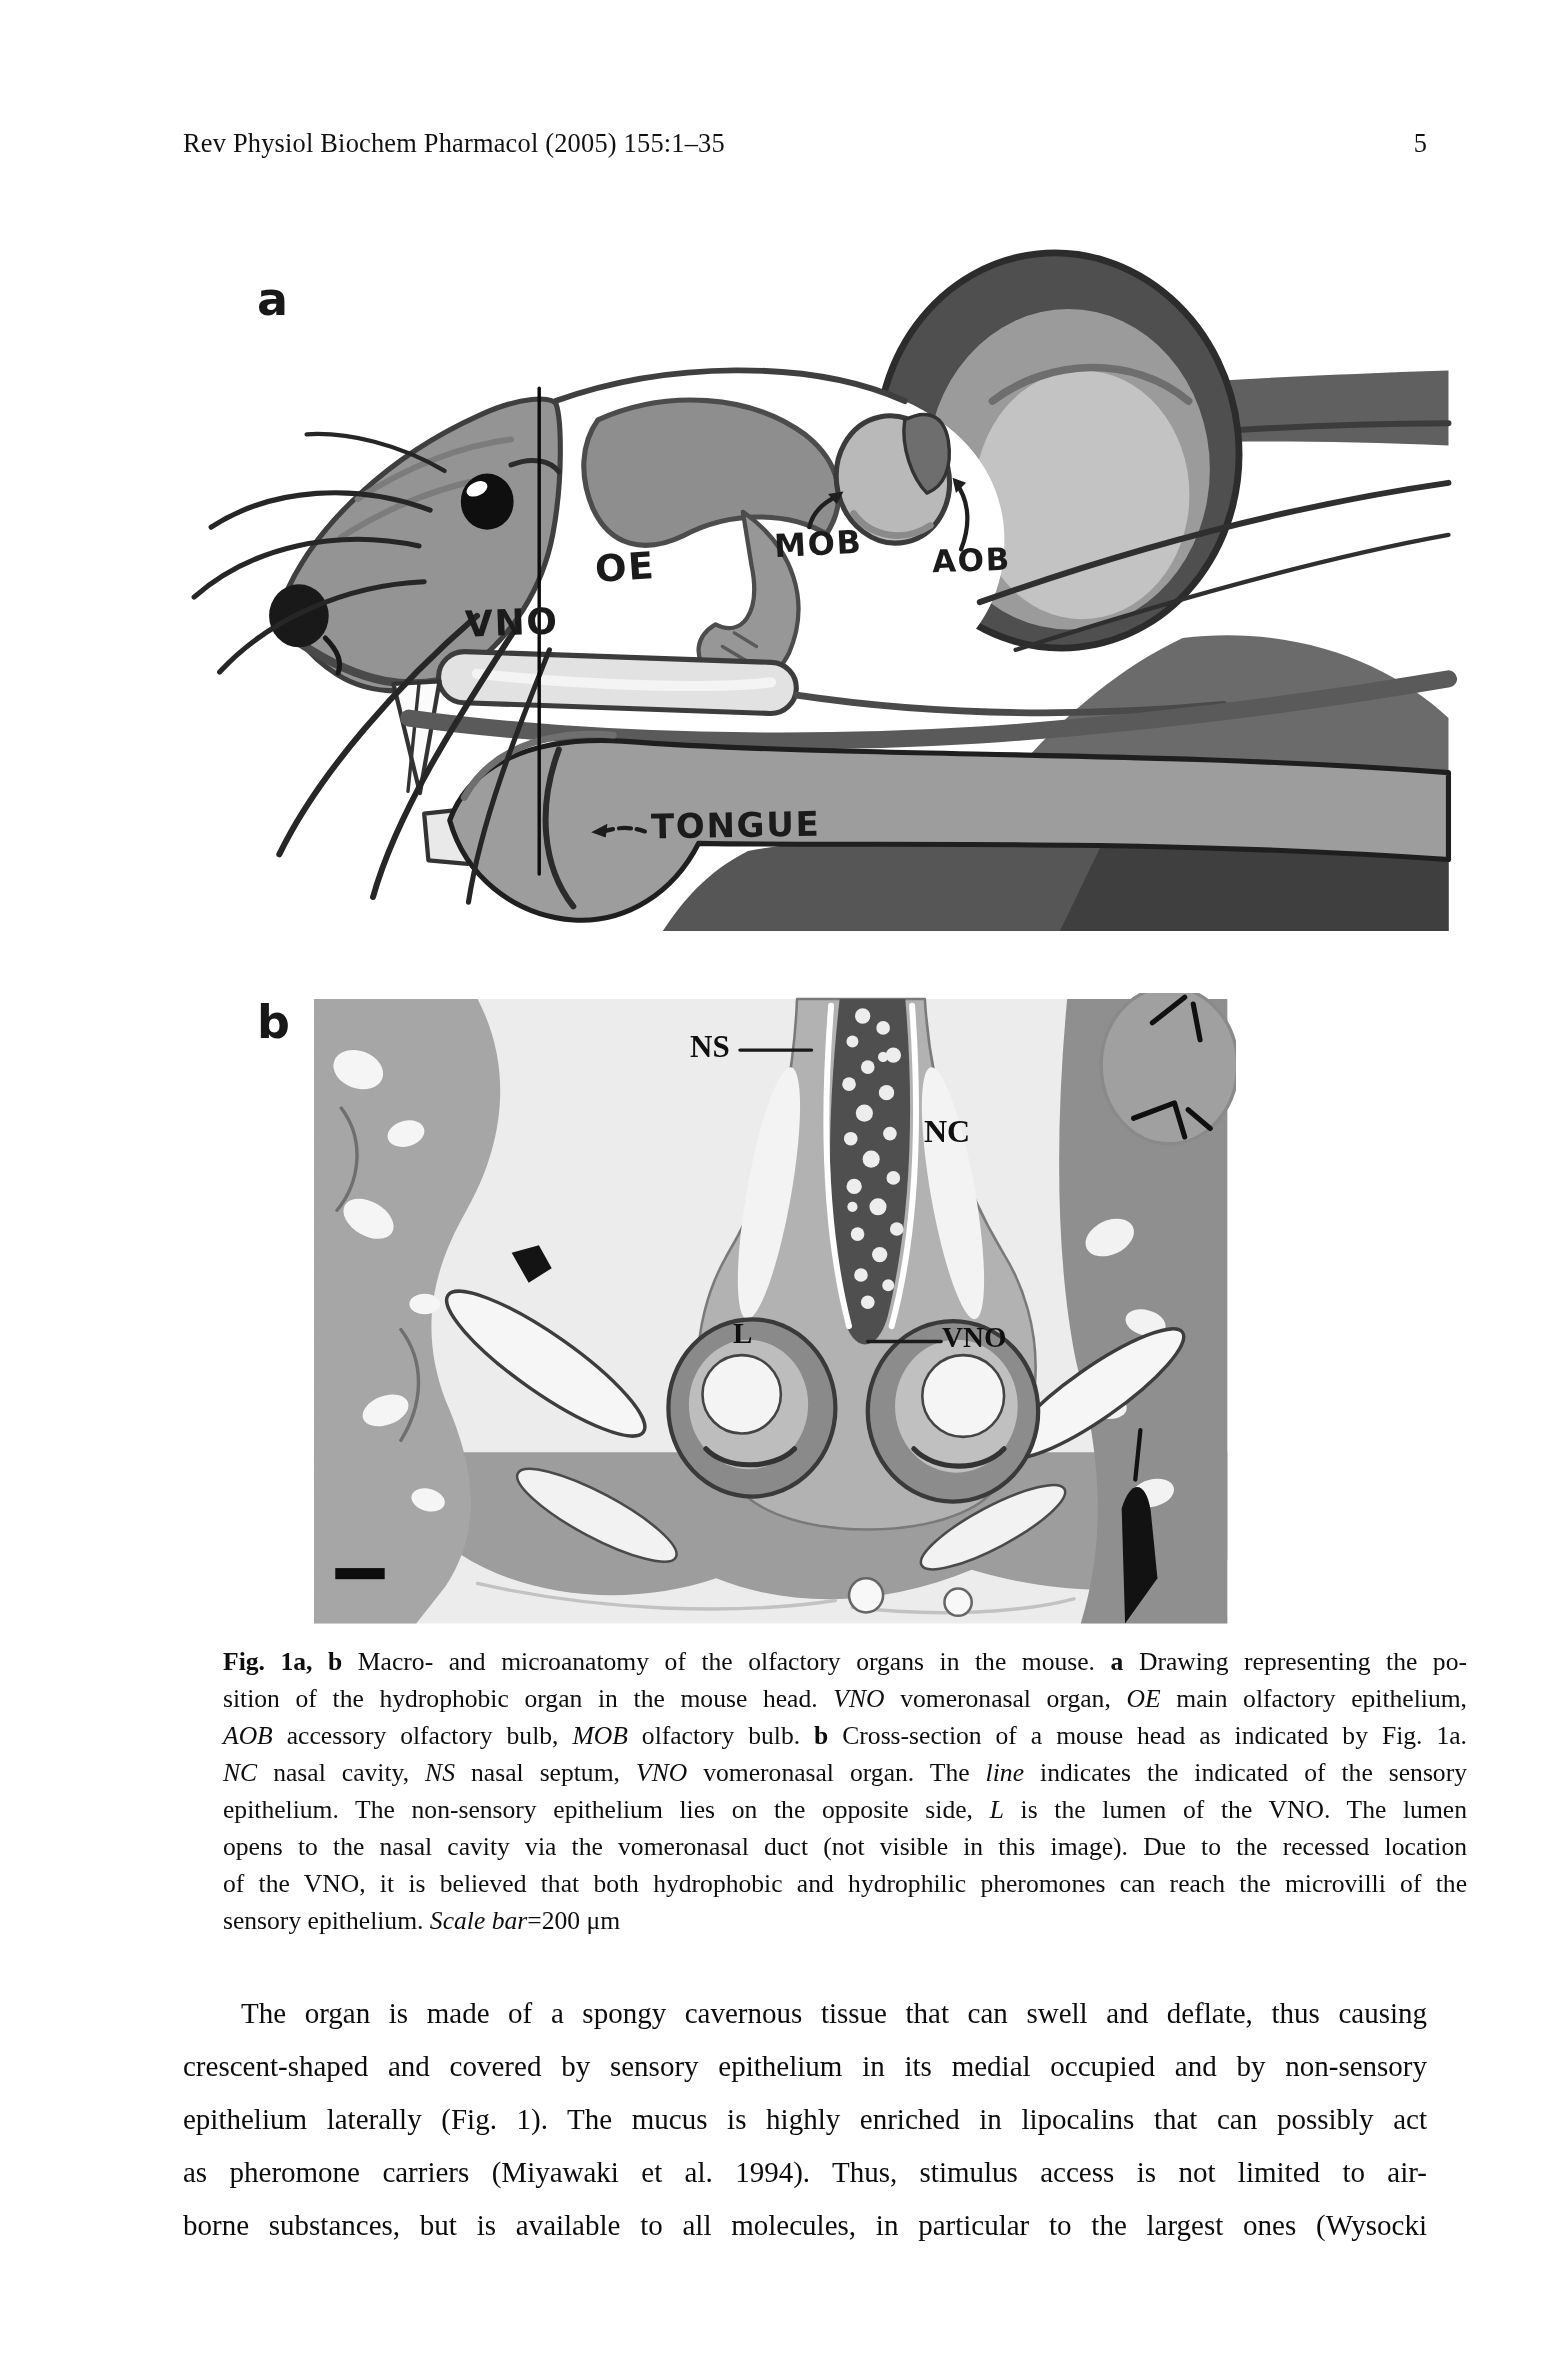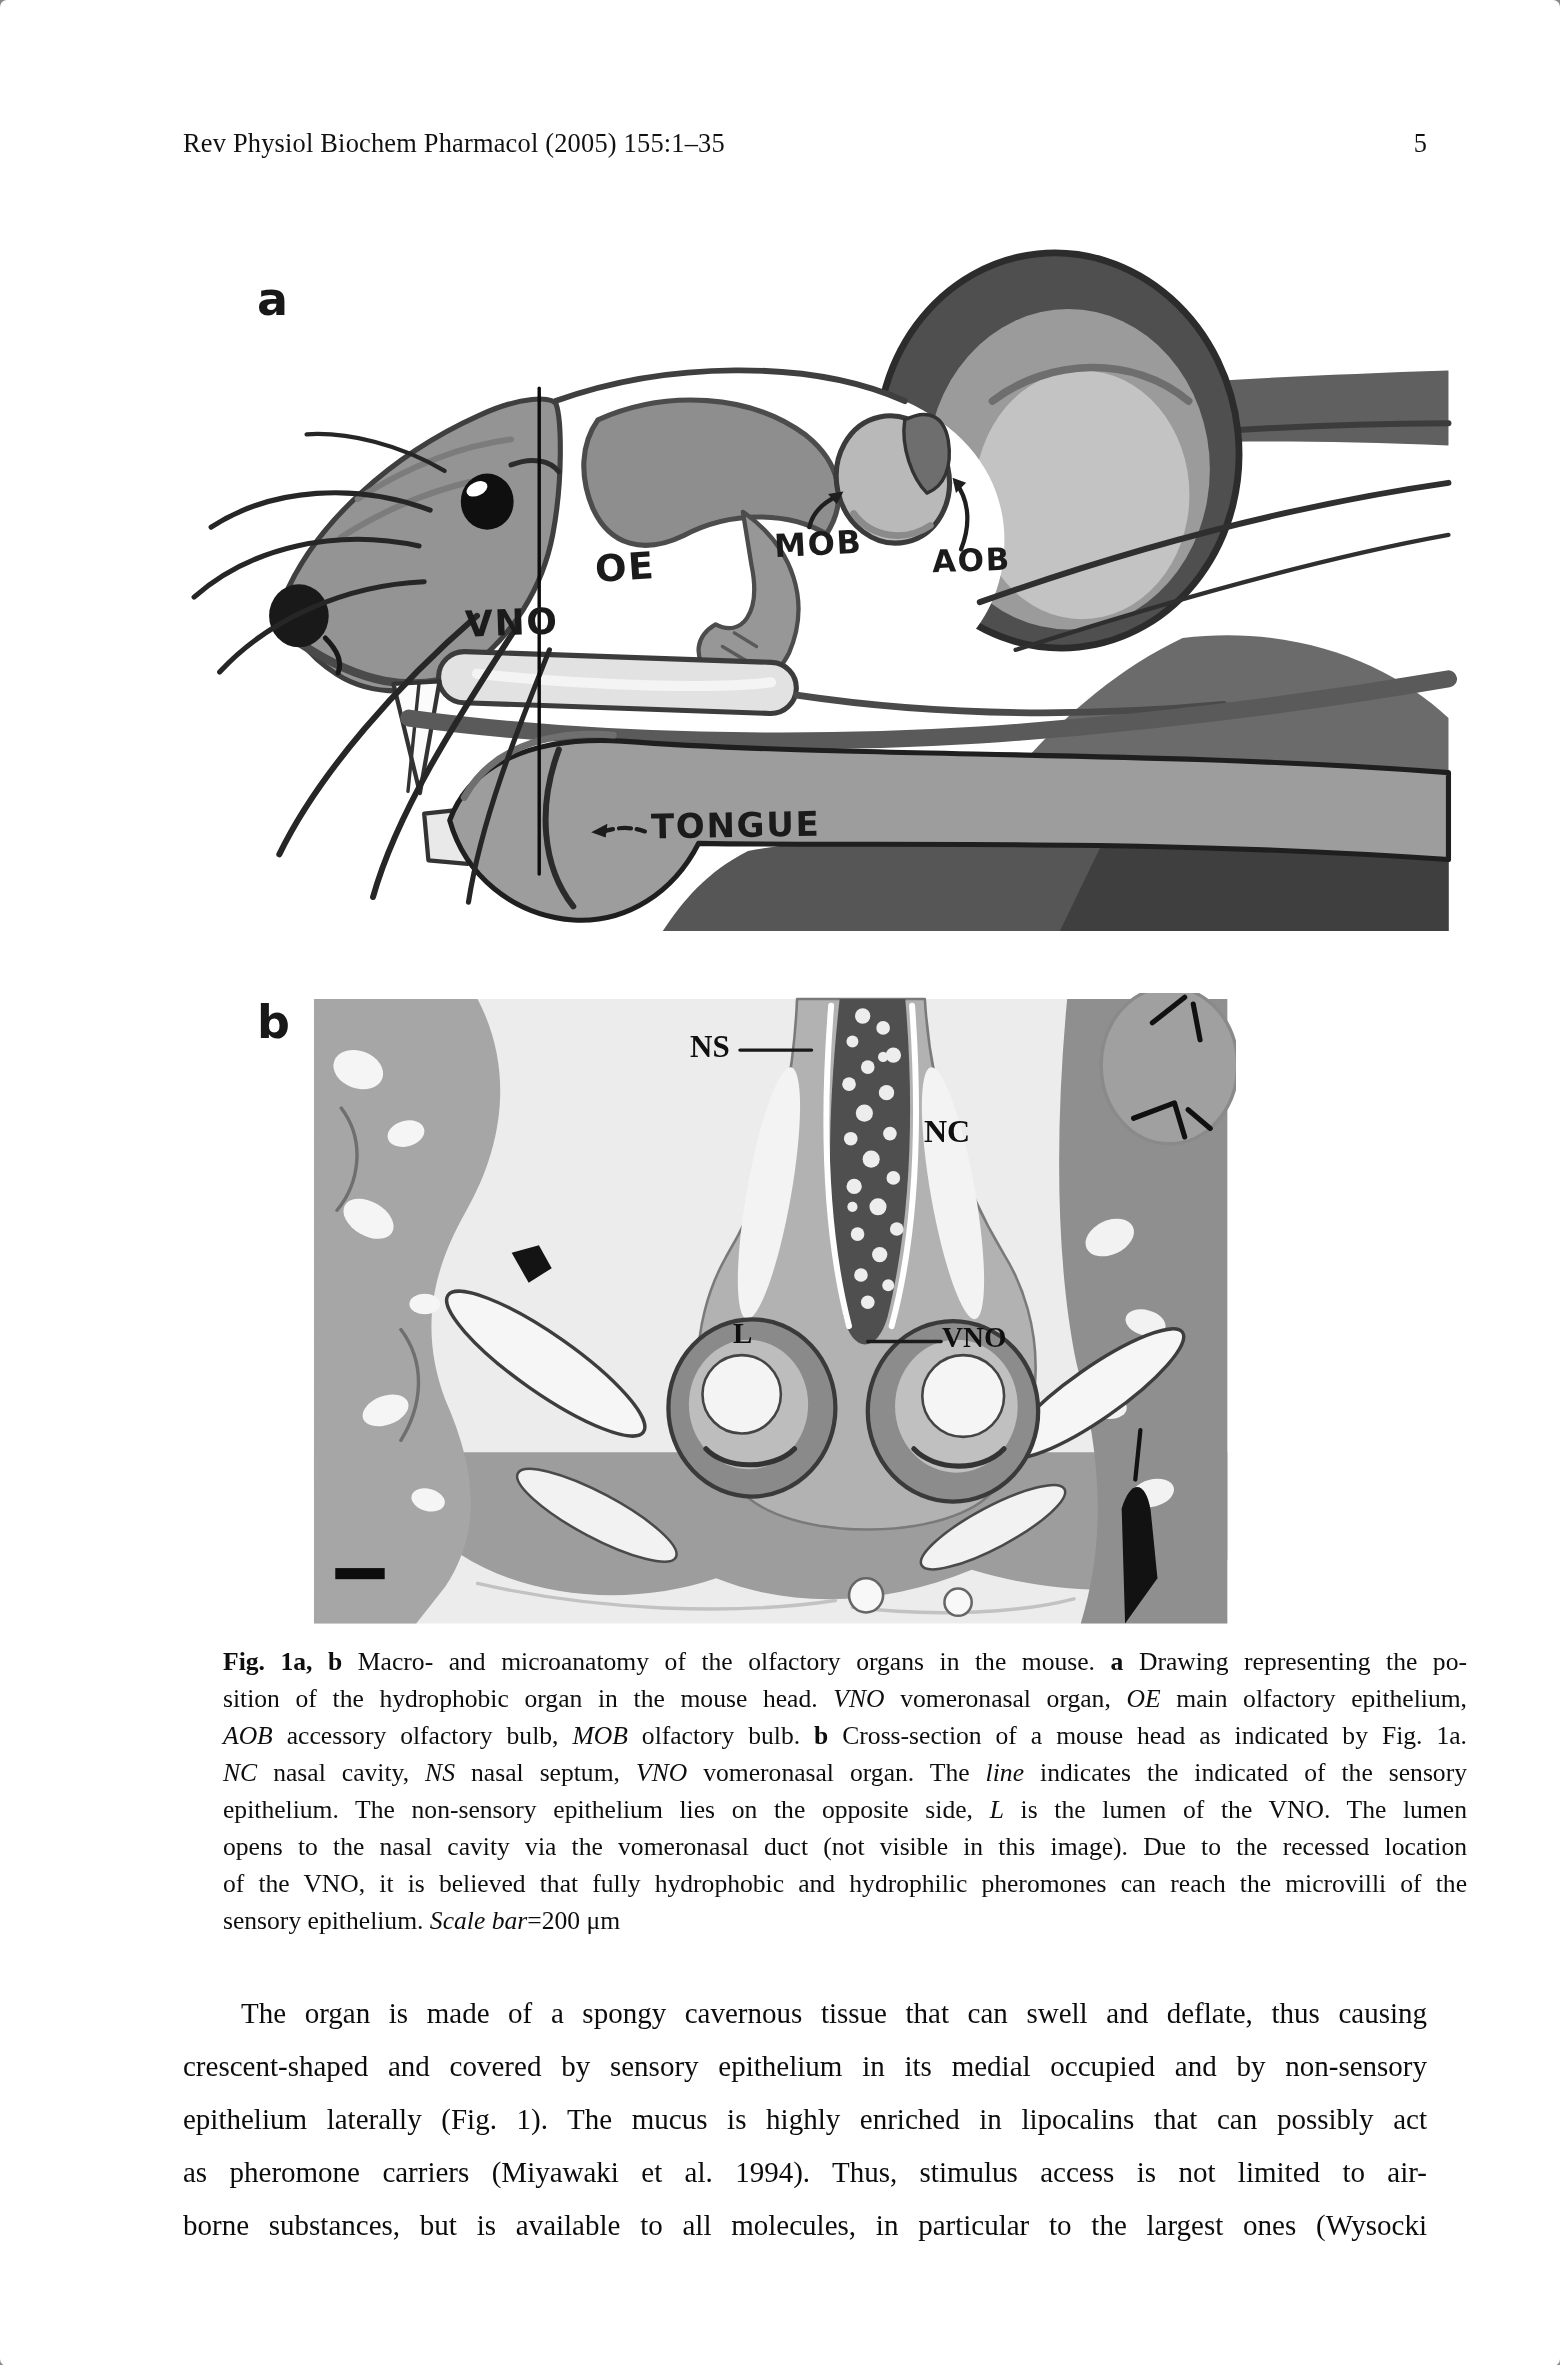--- a/index.html
+++ b/index.html
@@ -1,17 +1,17 @@
 <!DOCTYPE html>
 <html style="font-size:13.6px"><head>
 <meta charset="utf-8">
 <style>
   html,body{margin:0;padding:0;background:#888;}
   .page{position:relative;width:1560px;height:2366px;background:#ffffff;overflow:hidden;
-        font-family:"Liberation Serif", serif;color:#111;border-radius:7px;}
+        font-family:"Liberation Serif", serif;color:#111;}
   .abs{position:absolute;}
   .header-journal{left:183px;top:128px;font-size:26.4px;letter-spacing:0.2px;}
   .header-page{left:1363px;top:128px;width:64px;text-align:right;font-size:26.4px;}
   .panel-label{font-family:"DejaVu Sans",sans-serif;font-weight:bold;font-size:46px;color:#181818;line-height:1;}
   .hand{font-family:"DejaVu Sans",sans-serif;font-weight:bold;color:#1b1b1b;letter-spacing:1.7px;line-height:1;}
   .serif-label{font-family:"Liberation Serif",serif;font-weight:bold;color:#101010;line-height:1;}
   .caption{left:183px;top:1643px;width:1244px;font-size:25.6px;color:#0e0e0e;margin-left:40px;}
   .body-text{left:183px;top:1981px;width:1244px;font-size:29px;color:#0c0c0c;}
   .caption .tline{line-height:37px;white-space:nowrap;text-align:justify;text-align-last:justify;}
   .caption .tline.tlast{text-align-last:left;}
@@ -250,21 +250,21 @@
   <div class="abs serif-label" style="left:733px;top:1319px;font-size:29px">L</div>
   <div class="abs serif-label" style="left:942px;top:1323px;font-size:29px">VNO</div>
 
   <div class="abs caption" id="caption">
       <div class="tline"><b>Fig. 1a, b</b><span>  Macro- and microanatomy of the olfactory organs in the mouse. </span><b>a</b><span> Drawing representing the po-</span></div>
       <div class="tline"><span>sition of the hydrophobic organ in the mouse head. </span><i>VNO</i><span> vomeronasal organ, </span><i>OE</i><span> main olfactory epithelium,</span></div>
       <div class="tline"><i>AOB</i><span> accessory olfactory bulb, </span><i>MOB</i><span> olfactory bulb. </span><b>b</b><span> Cross-section of a mouse head as indicated by Fig. 1a.</span></div>
       <div class="tline"><i>NC</i><span> nasal cavity, </span><i>NS</i><span> nasal septum, </span><i>VNO</i><span> vomeronasal organ. The </span><i>line</i><span> indicates the indicated of the sensory</span></div>
       <div class="tline"><span>epithelium. The non-sensory epithelium lies on the opposite side, </span><i>L</i><span> is the lumen of the VNO. The lumen</span></div>
       <div class="tline"><span>opens to the nasal cavity via the vomeronasal duct (not visible in this image). Due to the recessed location</span></div>
-      <div class="tline"><span>of the VNO, it is believed that fully hydrophobic and hydrophilic pheromones can reach the microvilli of the</span></div>
+      <div class="tline"><span>of the VNO, it is believed that both hydrophobic and hydrophilic pheromones can reach the microvilli of the</span></div>
       <div class="tline tlast"><span>sensory epithelium. </span><i>Scale bar</i><span>=200 μm</span></div>
     </div>
 
   <div class="abs body-text" id="bodytext">
       <div class="tline"><span>The organ is made of a spongy cavernous tissue that can swell and deflate, thus causing</span></div>
       <div class="tline"><span>crescent-shaped and covered by sensory epithelium in its medial occupied and by non-sensory</span></div>
       <div class="tline"><span>epithelium laterally (Fig. 1). The mucus is highly enriched in lipocalins that can possibly act</span></div>
       <div class="tline"><span>as pheromone carriers (Miyawaki et al. 1994). Thus, stimulus access is not limited to air-</span></div>
       <div class="tline"><span>borne substances, but is available to all molecules, in particular to the largest ones (Wysocki</span></div>
     </div>

